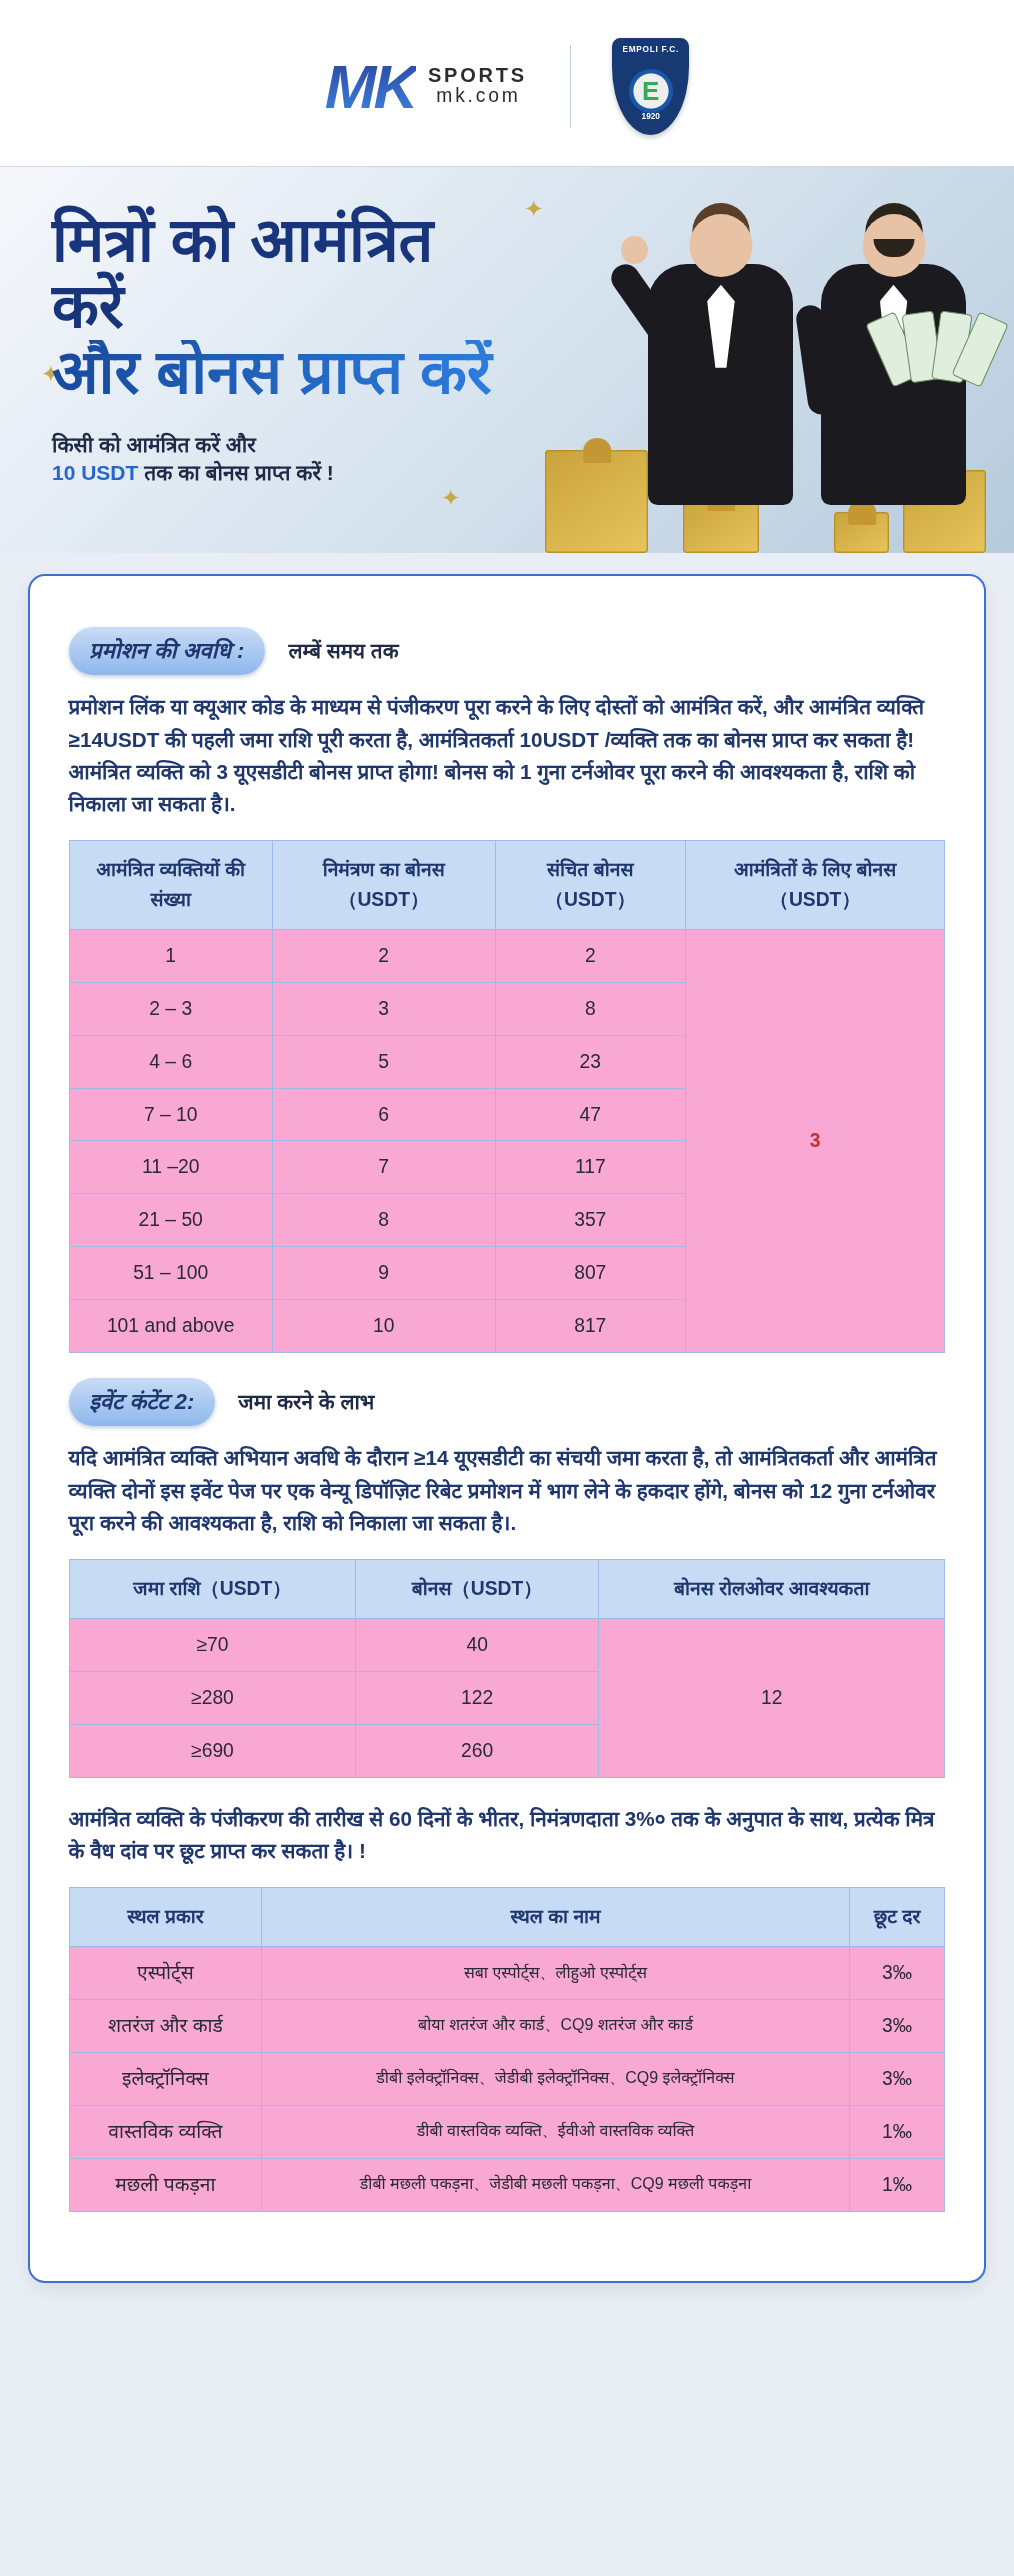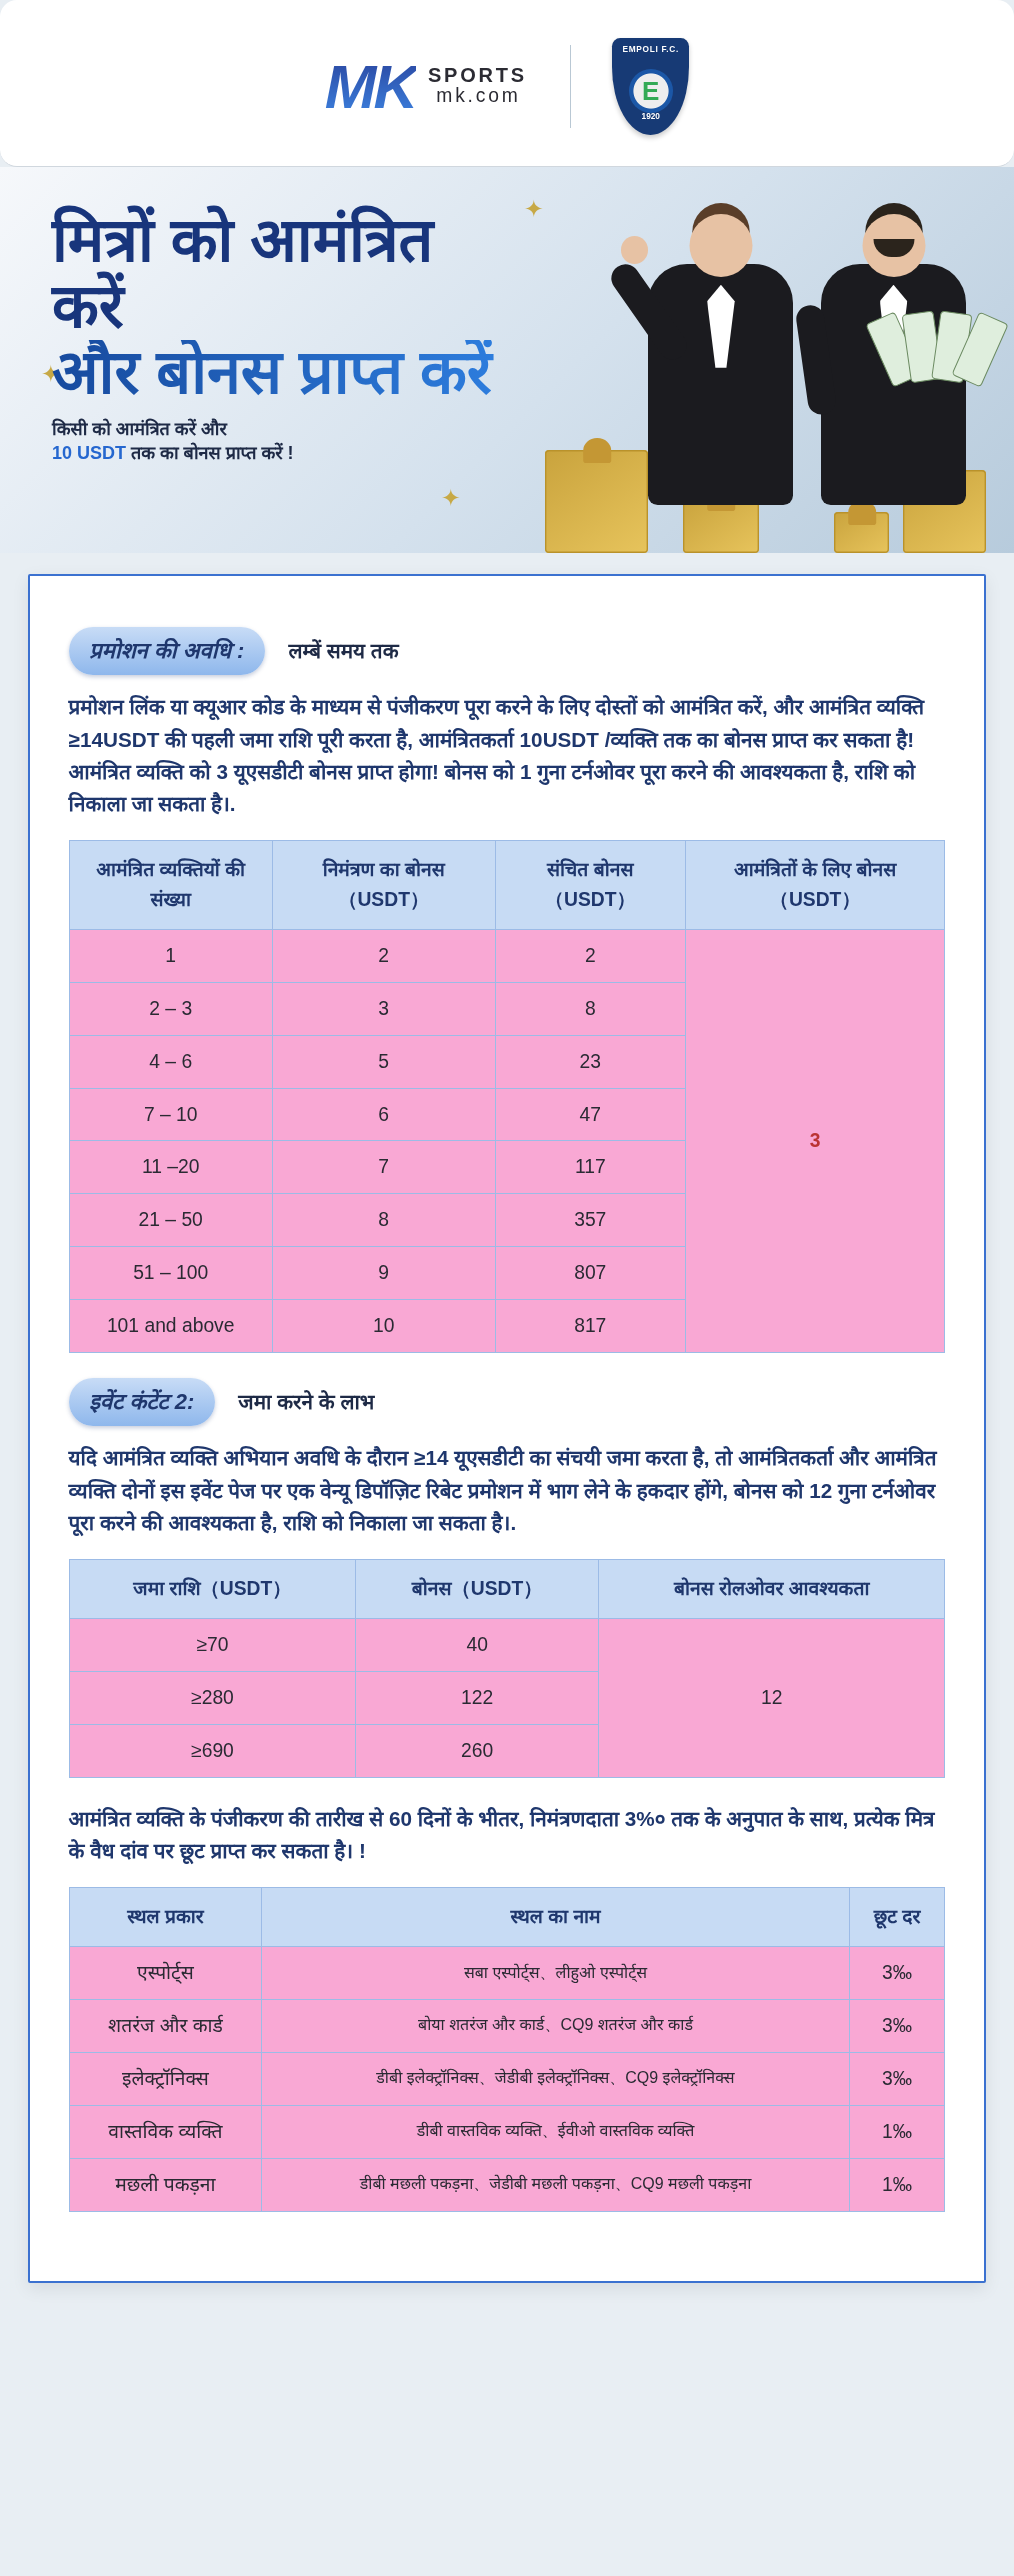--- a/index.html
+++ b/index.html
@@ -12,21 +12,20 @@
   
   .header-bar {
     width: 100%;
     background: #fff;
     display: flex;
     justify-content: center;
     align-items: center;
     padding: 38px 0 31px;
     gap: 41px;
     border-bottom: 0.7px solid #d0d7de;
-    border-radius: 17px;
   }
   .logo-block { display: flex; align-items: center; gap: 12.4px; }
   .logo-mk {
     font-family: 'Arial Black', sans-serif;
     font-weight: 900; font-size: 62px; line-height: .8;
     background: linear-gradient(180deg,#2c4ca6 0%,#3a7bd8 100%);
     -webkit-background-clip: text; background-clip: text;
     -webkit-text-fill-color: transparent;
     letter-spacing: -2.8px; font-style: italic;
   }
@@ -66,21 +65,21 @@
     overflow: hidden;
   }
   .hero-text { position: absolute; left: 52px; top: 41px; right: 496px; }
   .hero-title-1 { font-size: 61px; font-weight: 900; color: #18357c; line-height: 1.08; }
   .hero-title-2 {
     font-size: 61px; font-weight: 900;
     background: linear-gradient(90deg,#174a9e,#2e7fe0);
     -webkit-background-clip:text;background-clip:text;-webkit-text-fill-color:transparent;
     line-height: 1.08;
   }
-  .hero-sub { margin-top: 11px; font-size: 18px; font-weight: 700; color: #1e2a46; line-height: 1.35; }
+  .hero-sub { margin-top: 25px; font-size: 21px; font-weight: 700; color: #1e2a46; line-height: 1.35; }
   .hero-highlight { color: #2567cf; }
 
   
   .hero-fig {
     position:absolute; right:27.6px; bottom:0; width:441px; height:324px;
     display:flex; align-items:flex-end; justify-content:center;
   }
   .gift { position:absolute; background:linear-gradient(145deg,#c9a33d,#e7c45c);
     border-radius:4.1px; box-shadow:inset 0 0 0 1.4px #b9922b; }
   .gift.a{width:103px;height:103px;left:0;bottom:0}
@@ -107,21 +106,21 @@
   .cashfan{position:absolute;right:-62px;top:48px;width:124px;height:76px;display:flex}
   .bill{width:32px;height:69px;background:#dfeedd;border:1.4px solid #6b8a61;border-radius:4.1px;
     margin-left:-12.4px;transform-origin:bottom center}
   .bill:nth-child(1){transform:rotate(-24deg)}.bill:nth-child(2){transform:rotate(-8deg)}
   .bill:nth-child(3){transform:rotate(8deg )}.bill:nth-child(4){transform:rotate(24deg)}
   .spark{position:absolute;color:#c7a946;font-size:23.4px}
   .spark.s1{left:41px;top:193px}.spark.s2{left:524px;top:27.6px}.spark.s3{left:441px;top:317px}
 
   
   .card {
-    margin: 20.7px 27.6px 41px; background:#fff; border-radius:2px;
+    margin: 20.7px 27.6px 41px; background:#fff; border-radius:17px;
     border:2.1px solid #3b71d0; padding:39px 39px 44px;
     box-shadow:0 5.5px 16.5px rgba(0,0,0,.08);
     font-size:20.7px; color:#1a2a44; line-height:1.55;
   }
   .pill-row{display:flex;align-items:center;gap:23.4px;margin:12.4px 0 16.5px;flex-wrap:wrap}
   .pill{
     background:linear-gradient(180deg,#c8dcf6,#8eb7ec);
     padding:6.9px 20.7px;border-radius:25px;font-size:22px;
     color:#1f376d;font-weight:800;font-style:italic;
     box-shadow: 0 2.1px 4.1px rgba(27,56,120,.25);

